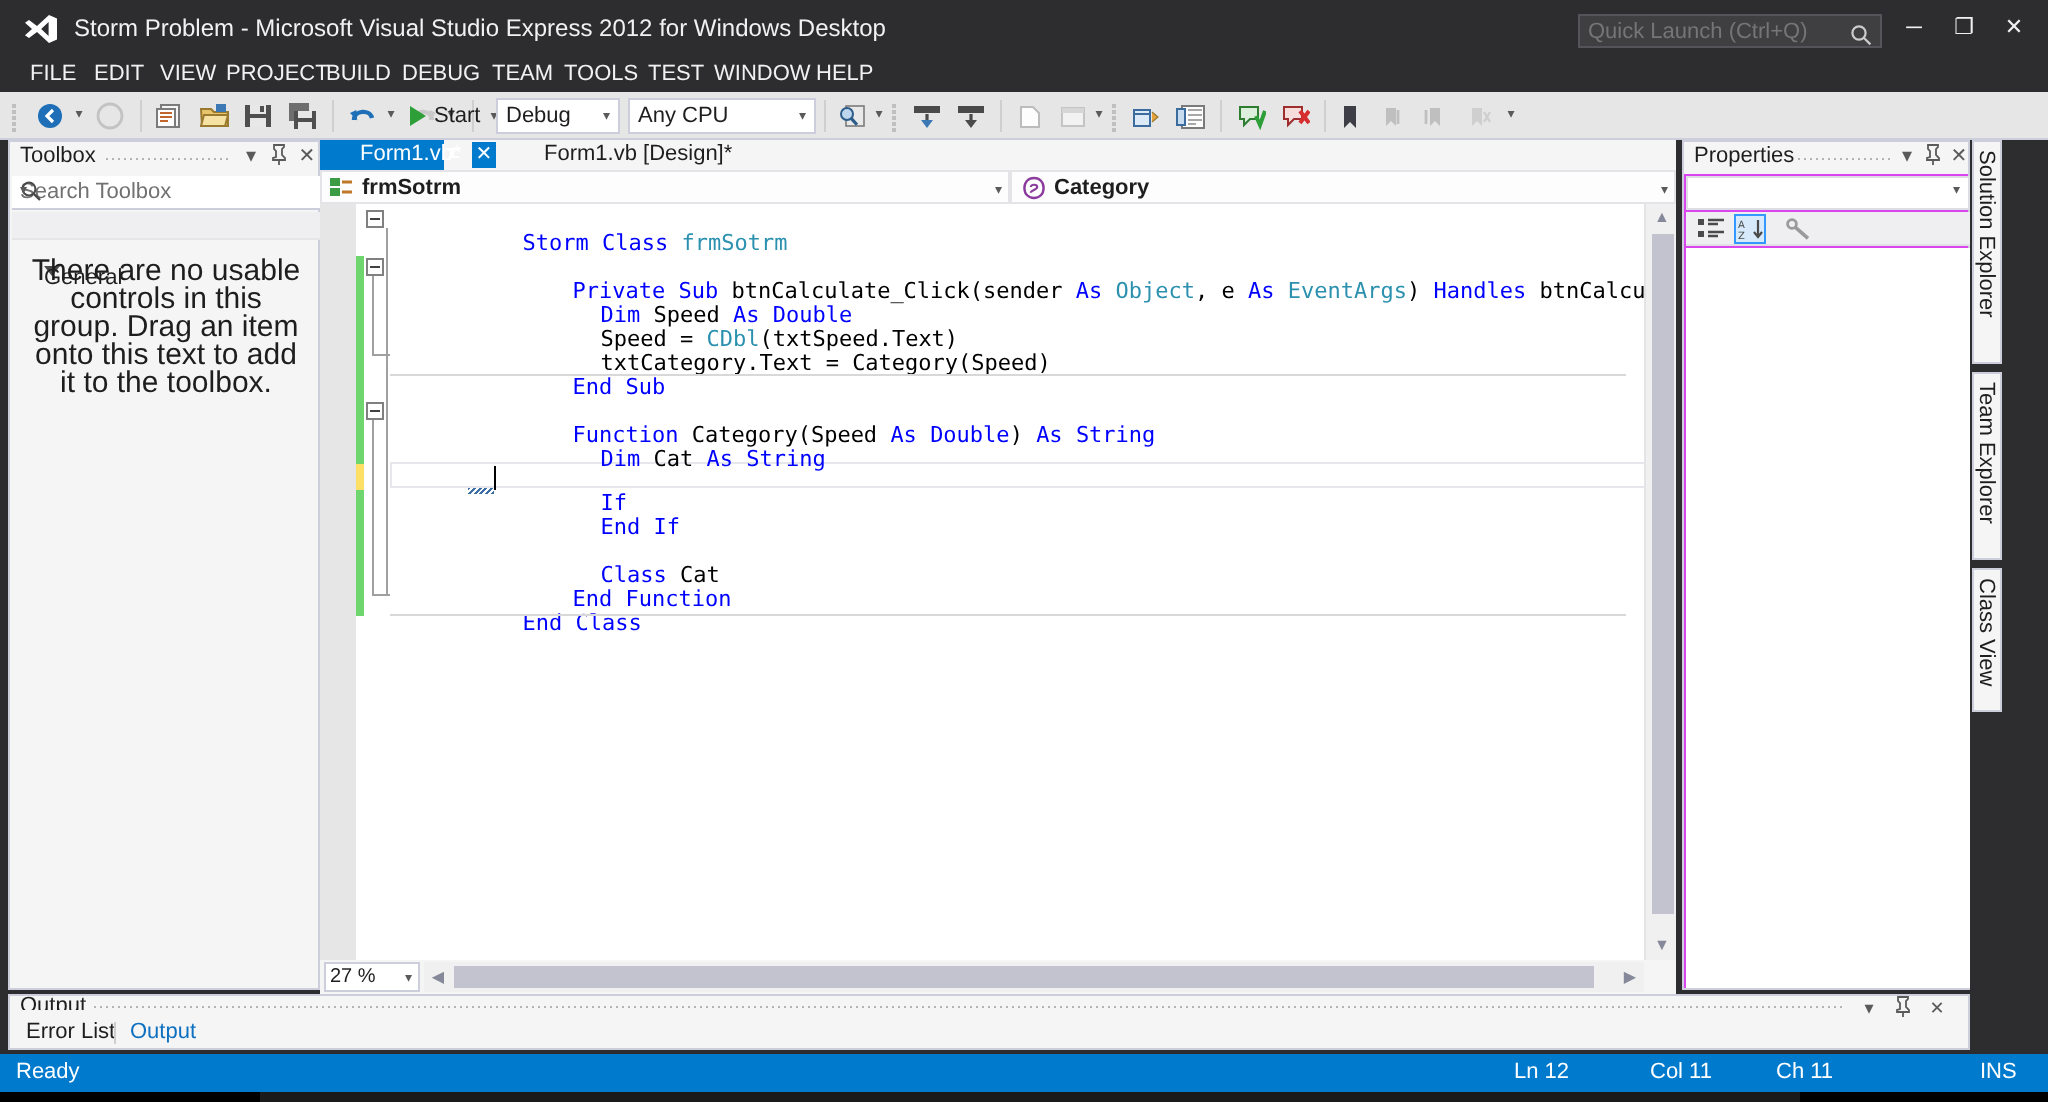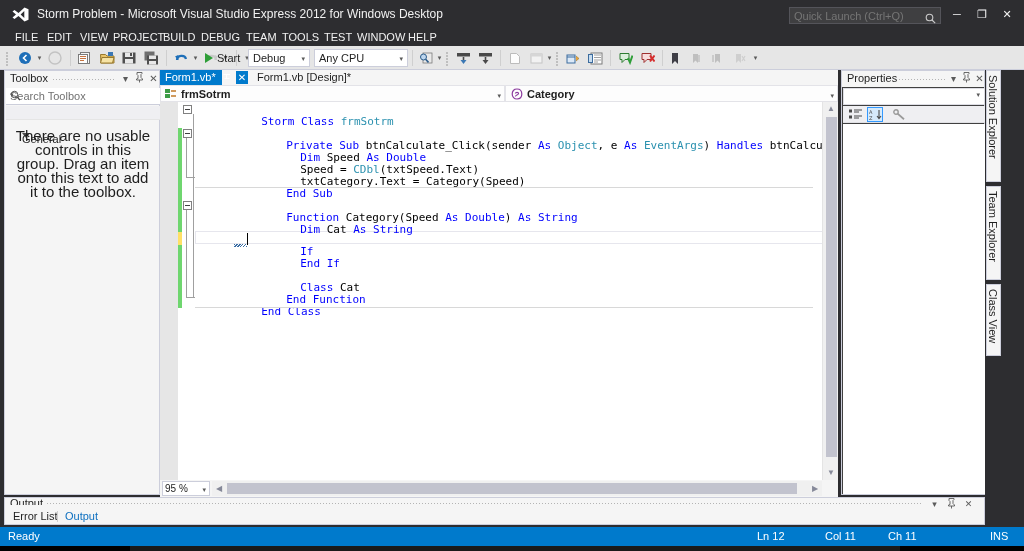--- a/index.html
+++ b/index.html
@@ -151,21 +151,21 @@
   .editor-dock {
     position: absolute; left: 160px; top: 70px; width: 678px; height: 427px;
     background: #F5F5F5;
   }
   .tabstrip {
     position: absolute; left: 0; top: 0; width: 678px; height: 15px;
     background: #F5F5F5;
   }
   .tab {
     position: absolute; top: 0; height: 15px;
-    font-size: 11px; line-height: 15px; padding: 0 5px; cursor: default;
+    font-size: 11px; line-height: 15px; padding: 0 20px; cursor: default;
     white-space: nowrap;
   }
   .tab.active { background: #007ACC; color: #FFFFFF; }
   .tab.inactive { color: #1E1E1E; }
   .tab-pin, .tab-close {
     position: absolute; top: 1px; width: 12px; height: 13px;
     color: #FFFFFF; font-size: 10px; text-align: center; line-height: 13px;
     cursor: default;
   }
   .navbar {
@@ -268,21 +268,21 @@
     cursor: default;
   }
   .hsb-thumb {
     position: absolute; left: 15px; top: 2px; width: 570px; height: 11px;
     background: #C2C3CE;
   }
 
   
   .props {
     position: absolute; left: 841px; top: 70px; width: 144px; height: 425px;
-    background: #404040; border: 1px solid #CCCEDB;
+    background: #d946ef; border: 1px solid #CCCEDB;
   }
   .props-combo {
     position: absolute; left: 1px; top: 17px; width: 142px; height: 17px;
     background: #FFFFFF; border: 1px solid #DDDDE4;
   }
   .props-combo .carat { position: absolute; right: 4px; top: 2px; font-size: 7px; color: #5A5A5A; }
   .props-toolbar {
     position: absolute; left: 1px; top: 35px; width: 142px; height: 17px;
     background: #EFEFF2; border-bottom: 1px solid #E0E0E4;
   }
@@ -740,21 +740,21 @@
       <div class="vscroll">
 
         <div class="sb-arrow" style="top:0">▲</div>
         <div class="sb-thumb" style="top:15px; height:340px"></div>
         <div class="sb-arrow" style="top:364px">▼</div>
       </div>
     </div>
 
     <div class="hscroll-row">
       <div class="zoom-combo">
-        <span>95 %</span>
+        <span>27 %</span>
         <span class="carat">▾</span>
       </div>
       <div class="hsb">
         <div class="hsb-arrow" style="left:0">◀</div>
         <div class="hsb-thumb"></div>
         <div class="hsb-arrow" style="left:596px">▶</div>
       </div>
     </div>
   </div>
 

